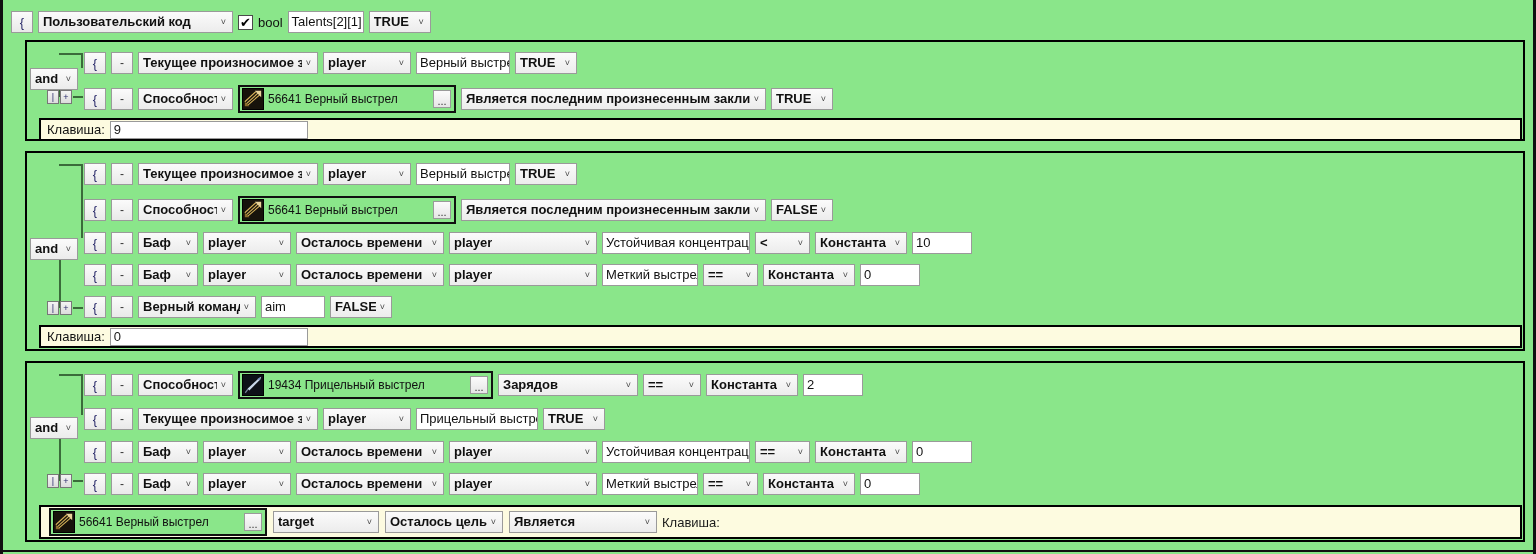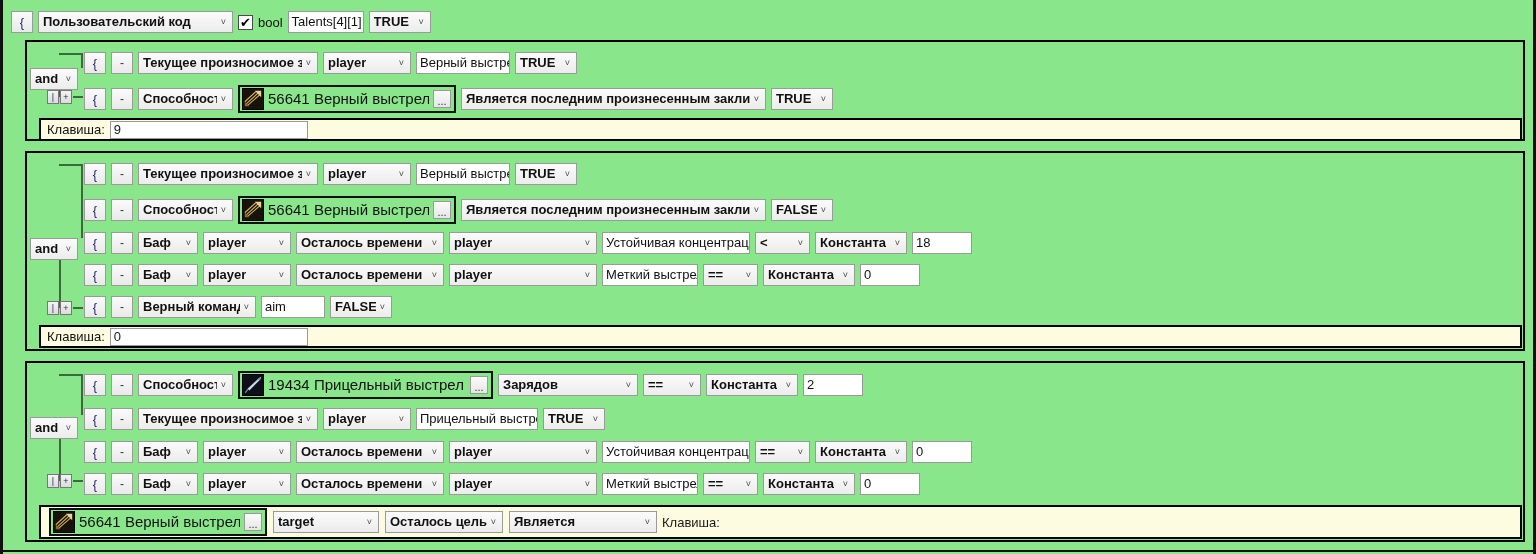--- a/index.html
+++ b/index.html
@@ -89,21 +89,21 @@
   .spell .sicon{
     width:22px;height:22px;
     border:1px solid #000;
     box-sizing:border-box;
     flex:0 0 auto;
     overflow:hidden;
     position:relative;
     background:#15120c;
   }
   .spell .stext{
-    font-size:15px;color:#111;
+    font-size:12px;color:#111;
     line-height:22px;white-space:nowrap;
     flex:1 1 auto;overflow:hidden;
   }
 
   
   .block{
     border:2px solid #000;
     background:#8ae68a;
     box-sizing:border-box;
   }
@@ -157,21 +157,21 @@
 
   <div class="abs" style="left:8px;top:11px;">
     <div style="display:flex;align-items:center;gap:5px;">
       <div class="btnsm">{</div>
       <div class="ctl combo" style="width:195px;">
         <span class="lbl">Пользовательский код</span>
         <span class="arw">˅</span>
       </div>
       <div class="cbx">✔</div>
       <div class="plain">bool</div>
-      <div class="txt" style="width:76px;">Talents[4][1]</div>
+      <div class="txt" style="width:76px;">Talents[2][1]</div>
       <div class="ctl combo" style="width:62px;">
         <span class="lbl">TRUE</span>
         <span class="arw">˅</span>
       </div>
     </div>
   </div>
 
   <div class="block abs" style="left:22px;top:40px;width:1500px;height:101px;">
 
     <svg class="tree" style="left:0;top:0;width:80px;height:100px;">
@@ -330,21 +330,21 @@
       </div>
       <div class="txt" style="width:148px;">Устойчивая концентрация</div>
       <div class="ctl combo" style="width:55px;">
         <span class="lbl">&lt;</span>
         <span class="arw">˅</span>
       </div>
       <div class="ctl combo" style="width:92px;">
         <span class="lbl">Константа</span>
         <span class="arw">˅</span>
       </div>
-      <div class="txt" style="width:60px;">18</div>
+      <div class="txt" style="width:60px;">10</div>
     </div>
 
     <div class="abs" style="left:57px;top:111px;display:flex;align-items:center;gap:5px;">
       <div class="btnsm">{</div>
       <div class="btnsm dash">-</div>
       <div class="ctl combo" style="width:60px;">
         <span class="lbl">Баф</span>
         <span class="arw">˅</span>
       </div>
       <div class="ctl combo" style="width:88px;">

